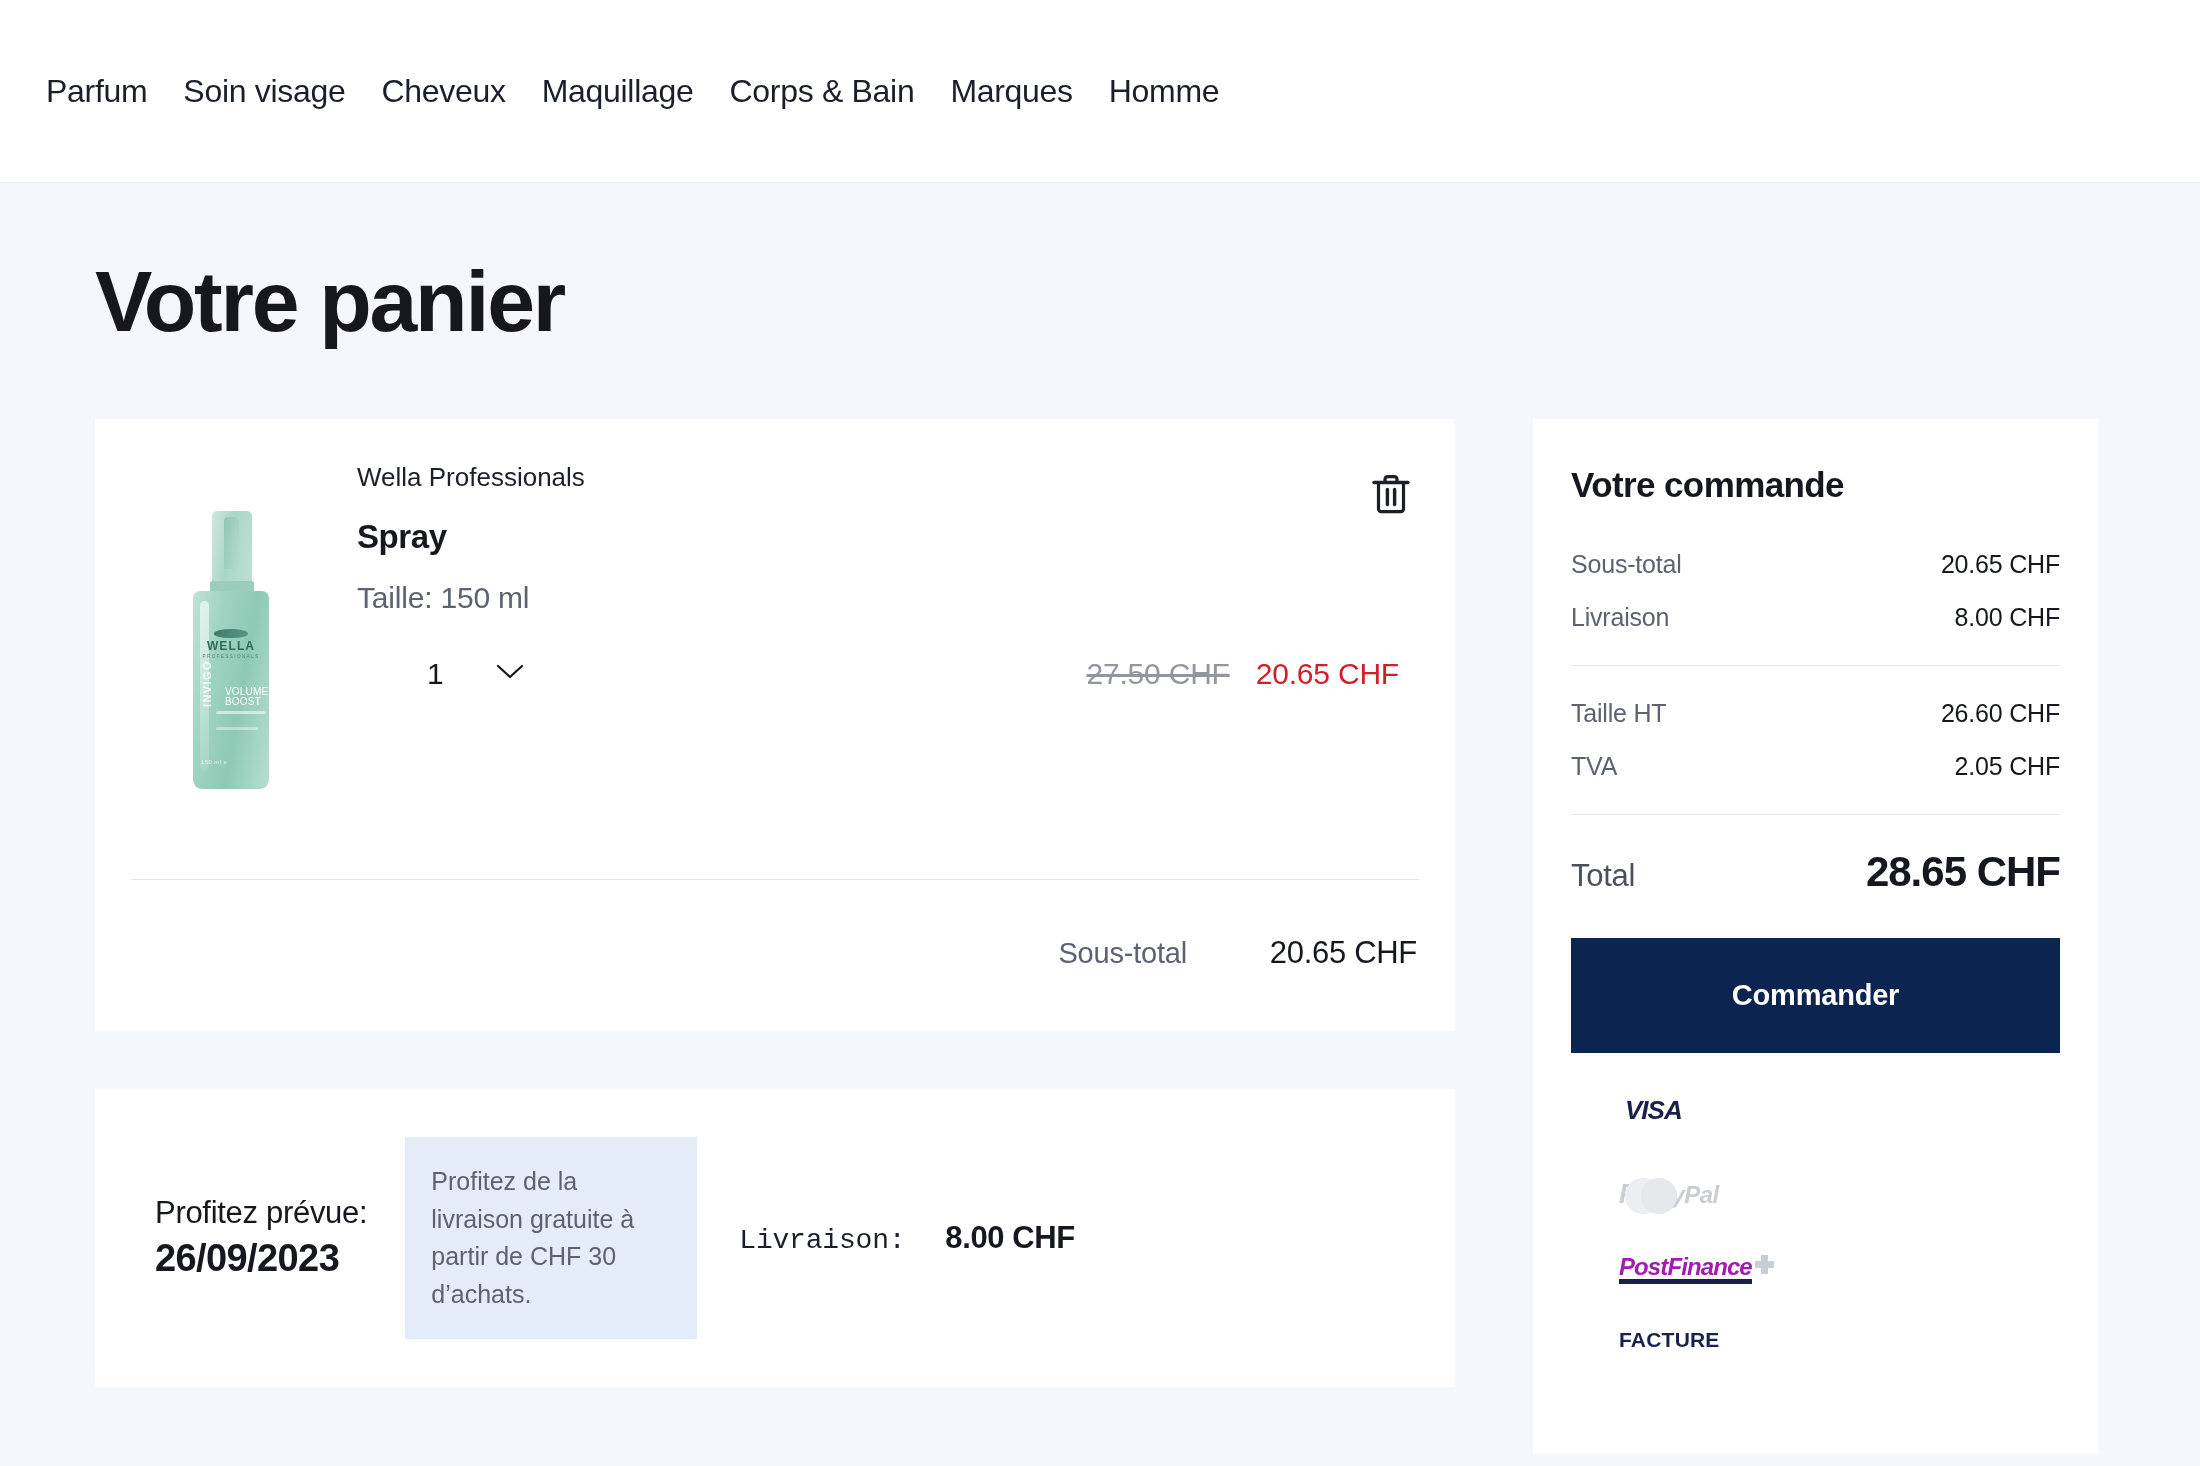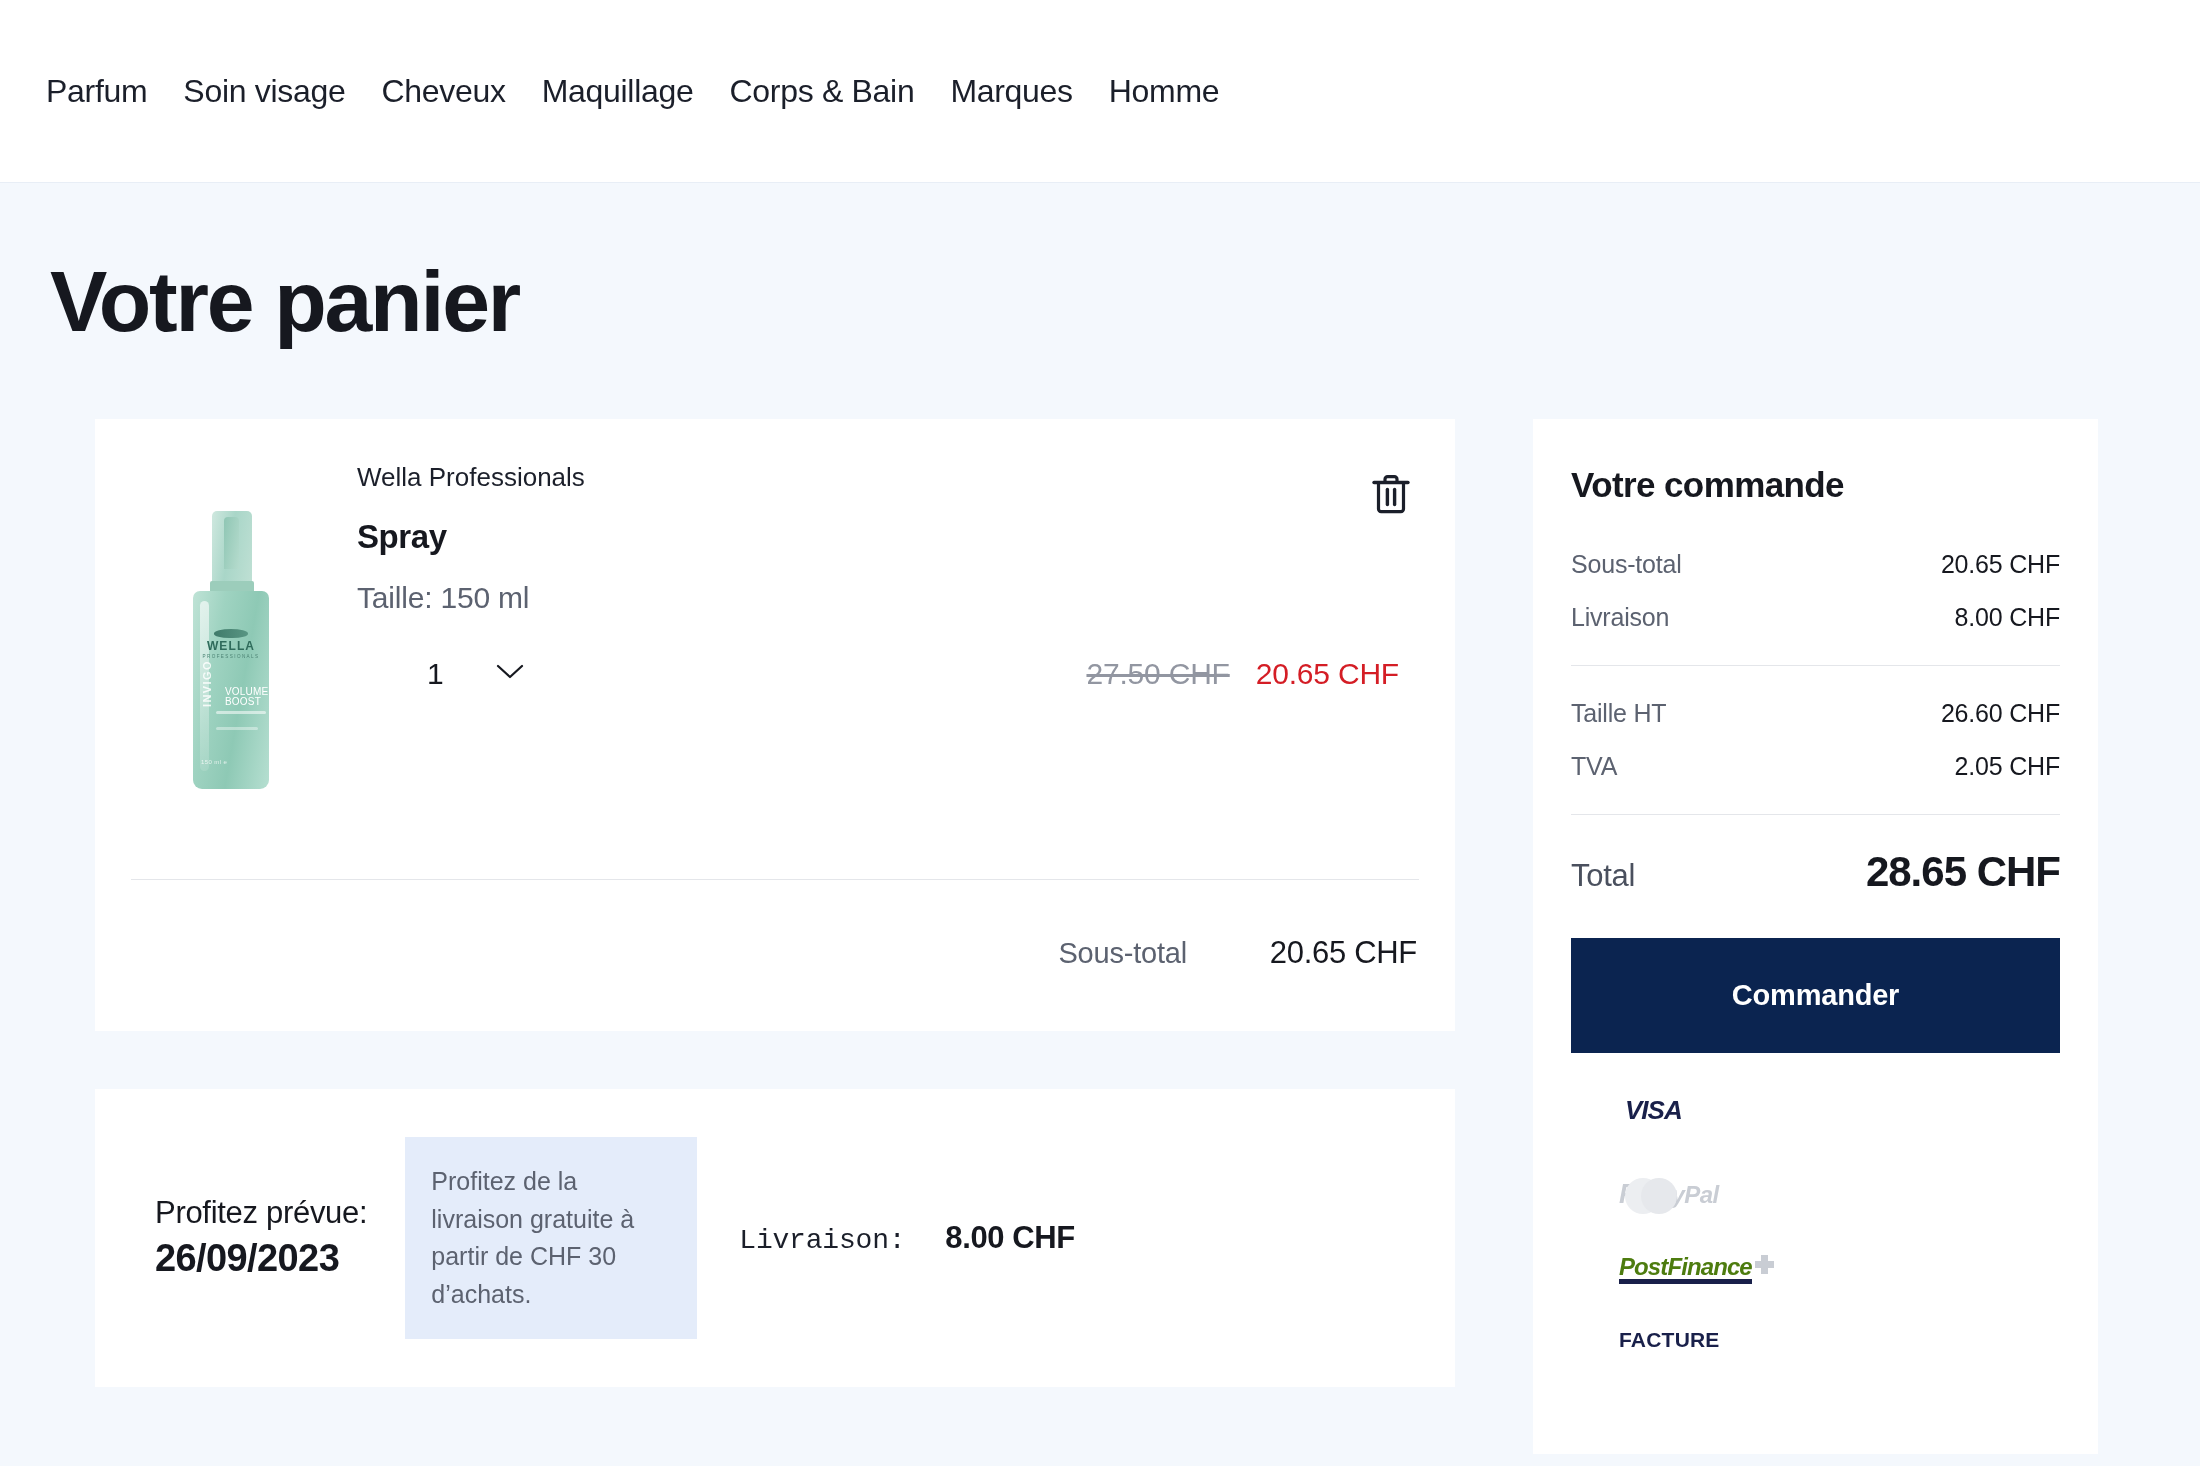--- a/index.html
+++ b/index.html
@@ -46,21 +46,21 @@
   .page {
     padding: 0 0 0 0;
     height: calc(1466px - 183px);
   }
 
   .page-title {
     font-size: 86px;
     font-weight: 700;
     letter-spacing: -2.2px;
     color: #16181f;
-    padding: 75px 0 0 50px;
+    padding: 75px 0 0 95px;
     line-height: 1;
   }
 
   .layout {
     display: flex;
     align-items: flex-start;
     gap: 78px;
     padding: 75px 0 0 95px;
   }
 
@@ -441,21 +441,21 @@
     display: flex; align-items: center; gap: 7px;
     color: #c9cdd4; font-size: 24px; font-style: italic; font-weight: 700;
     letter-spacing: -.6px;
   }
   .paypal-logo .pp-p {
     font-size: 27px; font-style: italic; font-weight: 700; color: #c9cdd4;
   }
 
   .postfinance-logo { position: relative; display: flex; align-items: flex-end; gap: 3px; }
   .postfinance-logo .pf-text {
-    font-size: 24px; font-style: italic; font-weight: 700; color: #4d7c0f;
+    font-size: 24px; font-style: italic; font-weight: 700; color: #a21caf;
     letter-spacing: -.9px; border-bottom: 5px solid #19204a; line-height: 1.05;
   }
   .pf-cross {
     width: 19px; height: 19px; position: relative; margin-bottom: 10px;
   }
   .pf-cross::before, .pf-cross::after {
     content: ""; position: absolute; background: #c9cdd4;
   }
   .pf-cross::before { left: 6px; top: 0; width: 7px; height: 19px; }
   .pf-cross::after { left: 0; top: 6px; width: 19px; height: 7px; }

